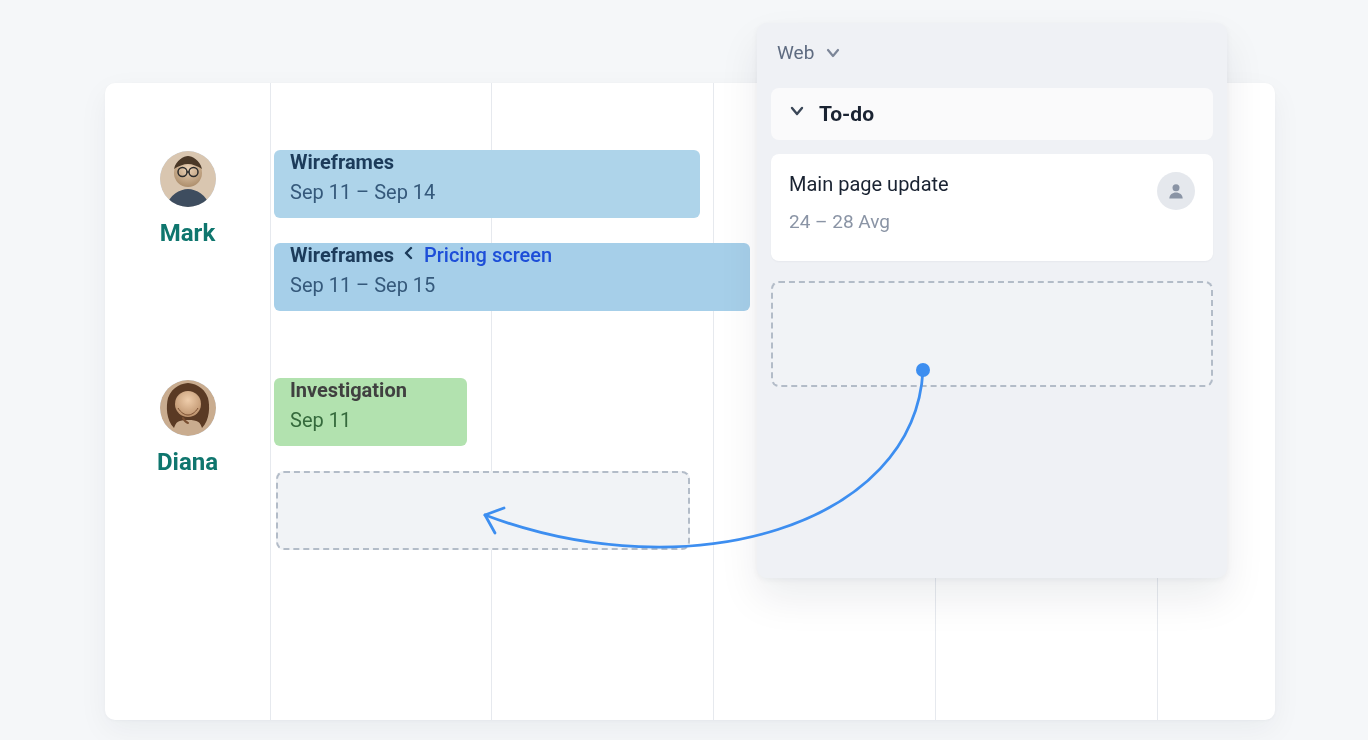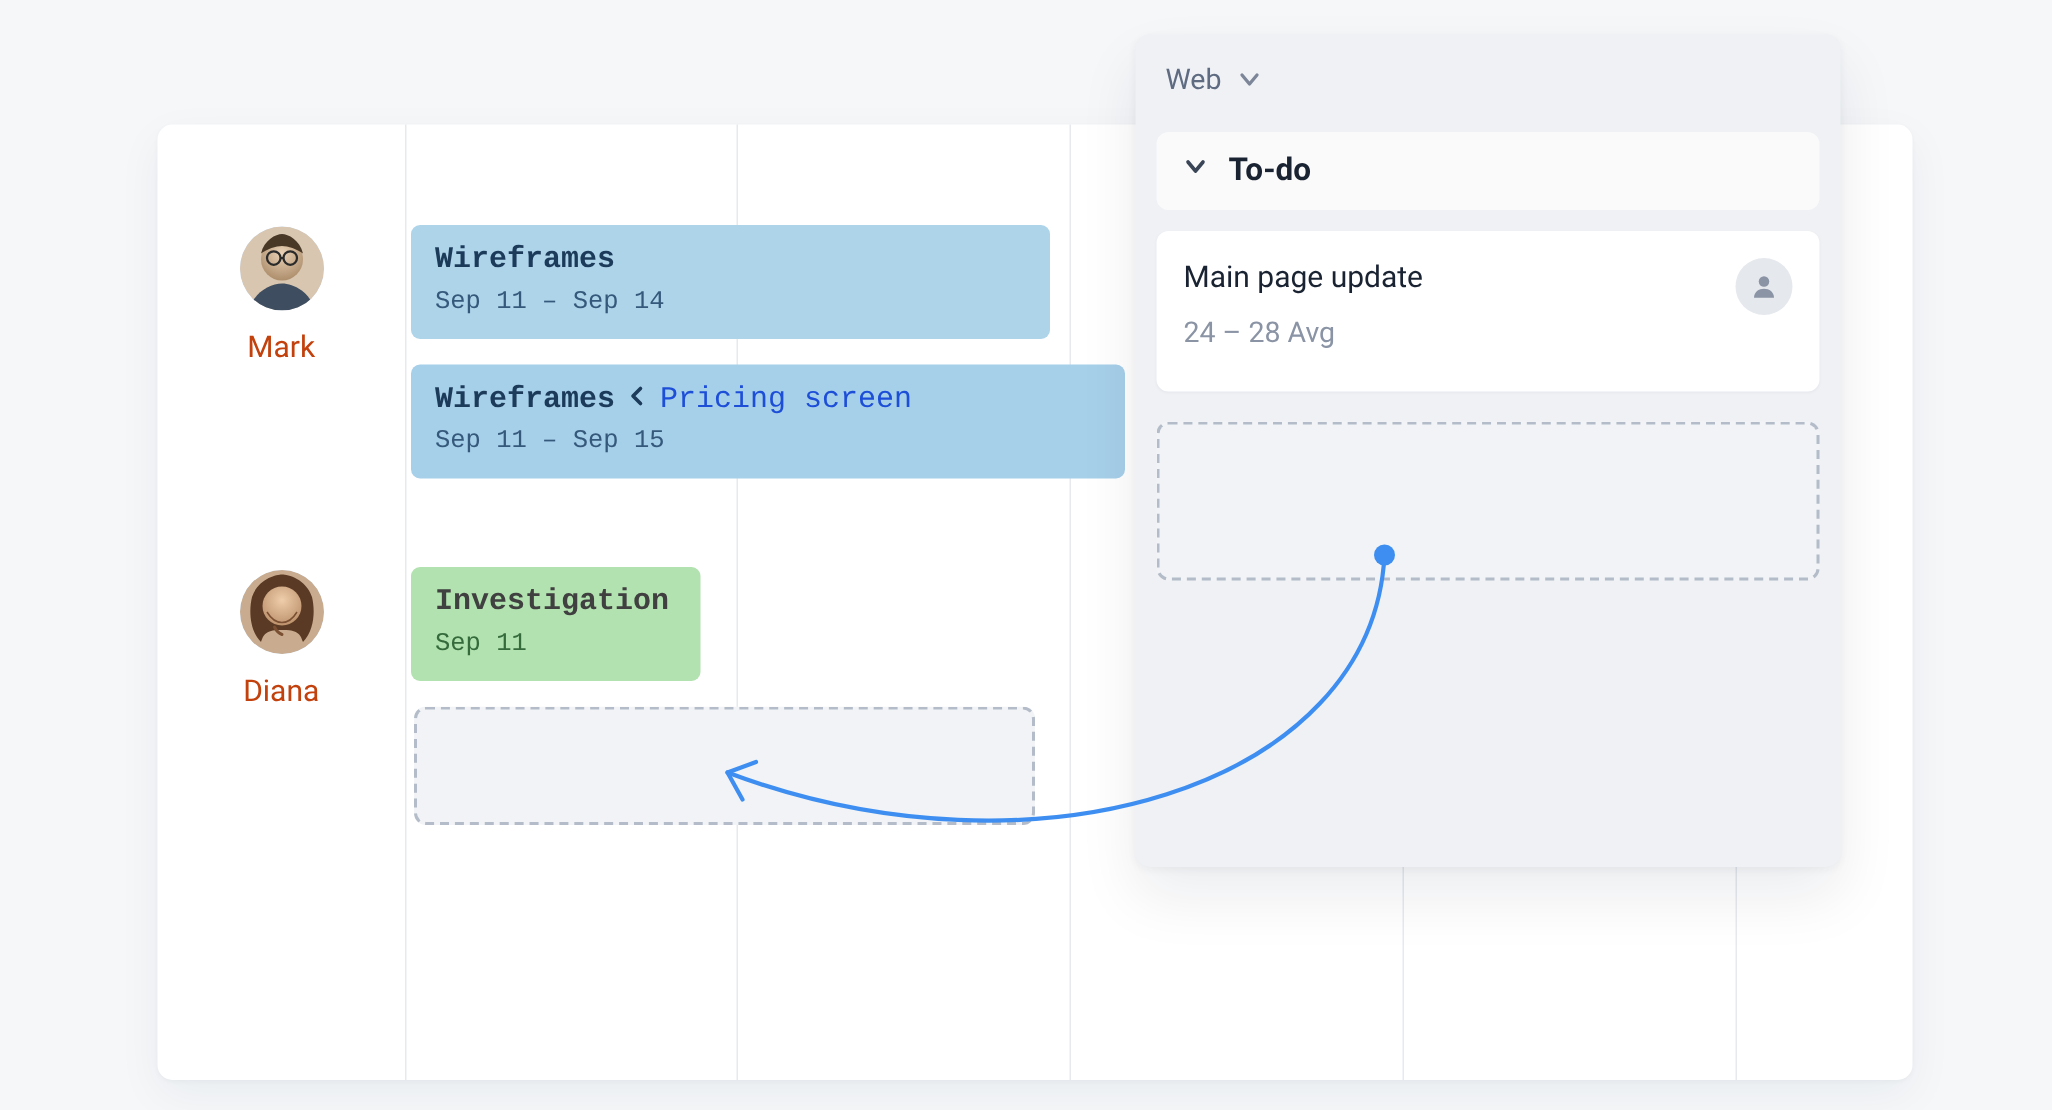--- a/index.html
+++ b/index.html
@@ -32,41 +32,41 @@
       text-align: center;
     }
     .avatar {
       width: 56px; height: 56px; border-radius: 50%;
       background: #CBD5E1;
       margin: 0 auto 12px auto;
       overflow: hidden;
       display: flex; align-items: center; justify-content: center;
     }
     .person-name {
-      color: #c2410c;
-      font-size: 20px;
+      color: #0f766e;
+      font-size: 24px;
+      font-weight: bold;
     }
 
     .task-bar {
       position: absolute;
       border-radius: 6px;
-      padding: 12px 16px 14px 16px;
-      font-family: Liberation Mono, monospace;
+      padding: 0 16px 14px 16px;
     }
     .task-title {
       font-weight: 700;
       font-size: 20px;
       line-height: 1.2;
       margin-bottom: 6px;
       display: flex;
       align-items: center;
       gap: 10px;
     }
     .task-date {
-      font-size: 17px;
+      font-size: 20px;
       line-height: 1.2;
     }
     .task-blue { background: #AED4EA; }
     .task-blue .task-title { color: #1C3B5A; }
     .task-blue .task-date { color: #35597B; }
     .task-blue-b { background: #A6CFE9; }
     .task-green { background: #B2E2AF; }
     .task-green .task-title { color: #404040; }
     .task-green .task-date { color: #356A3C; }
 

